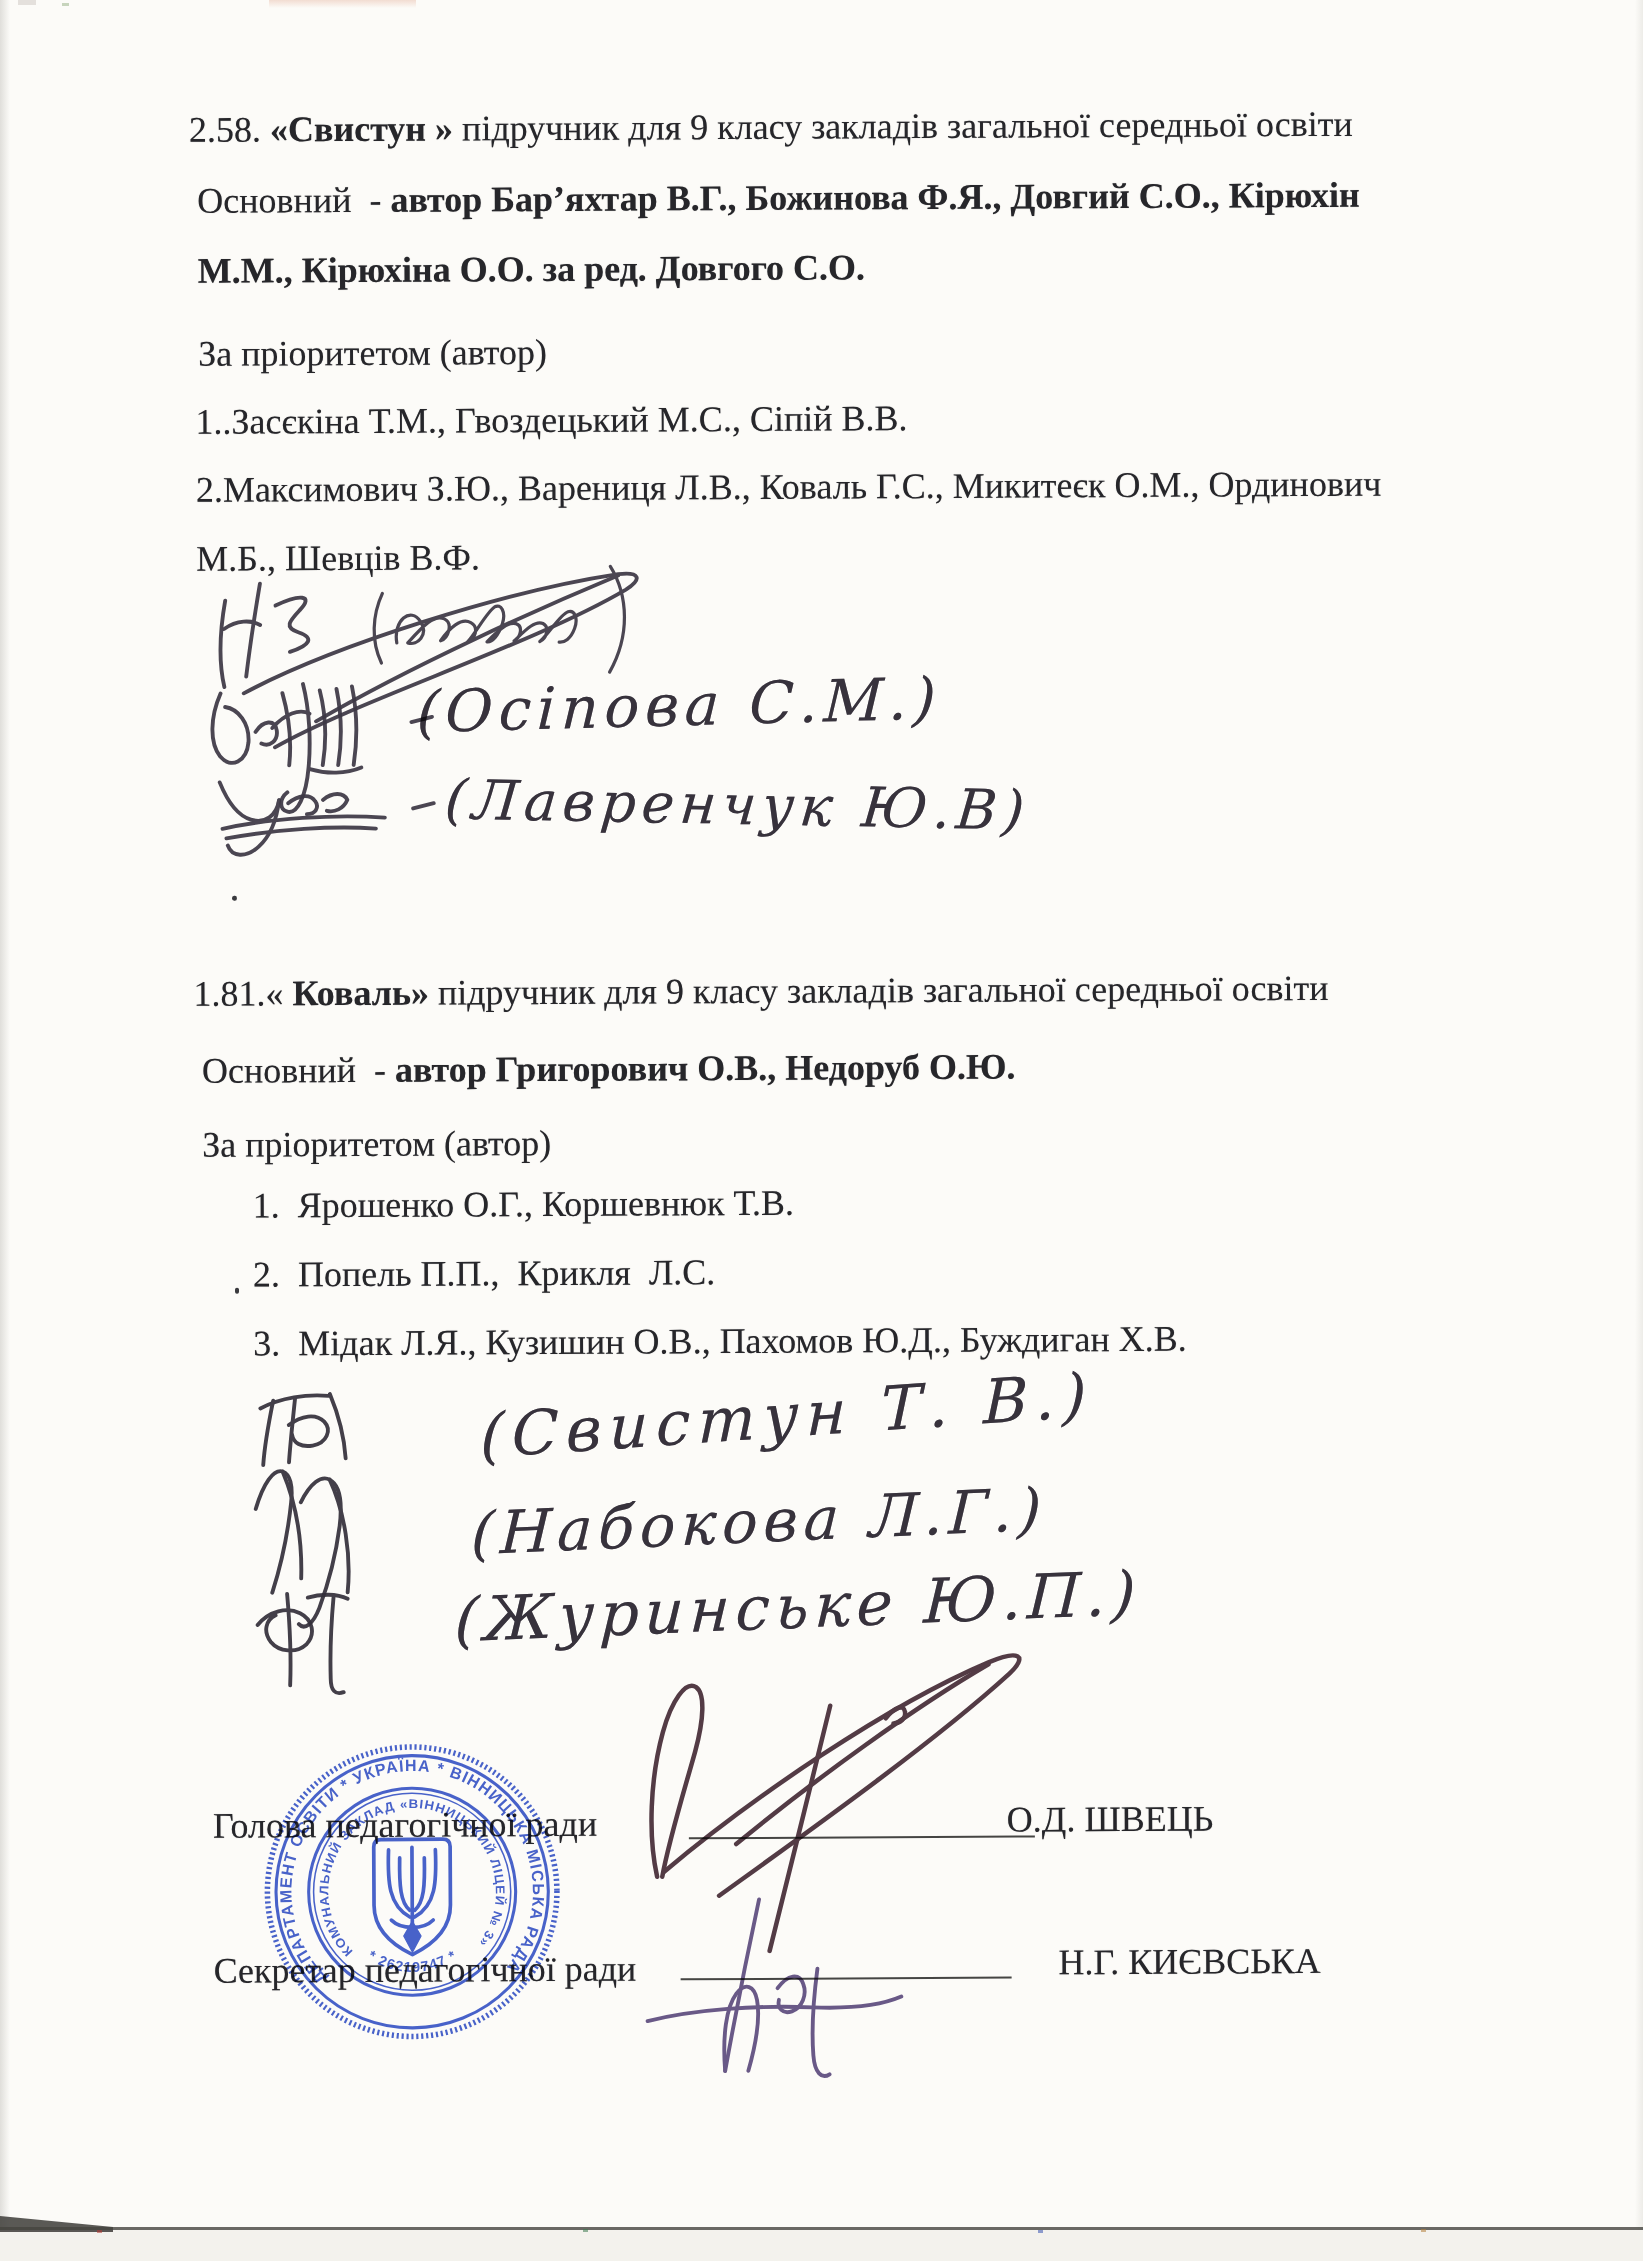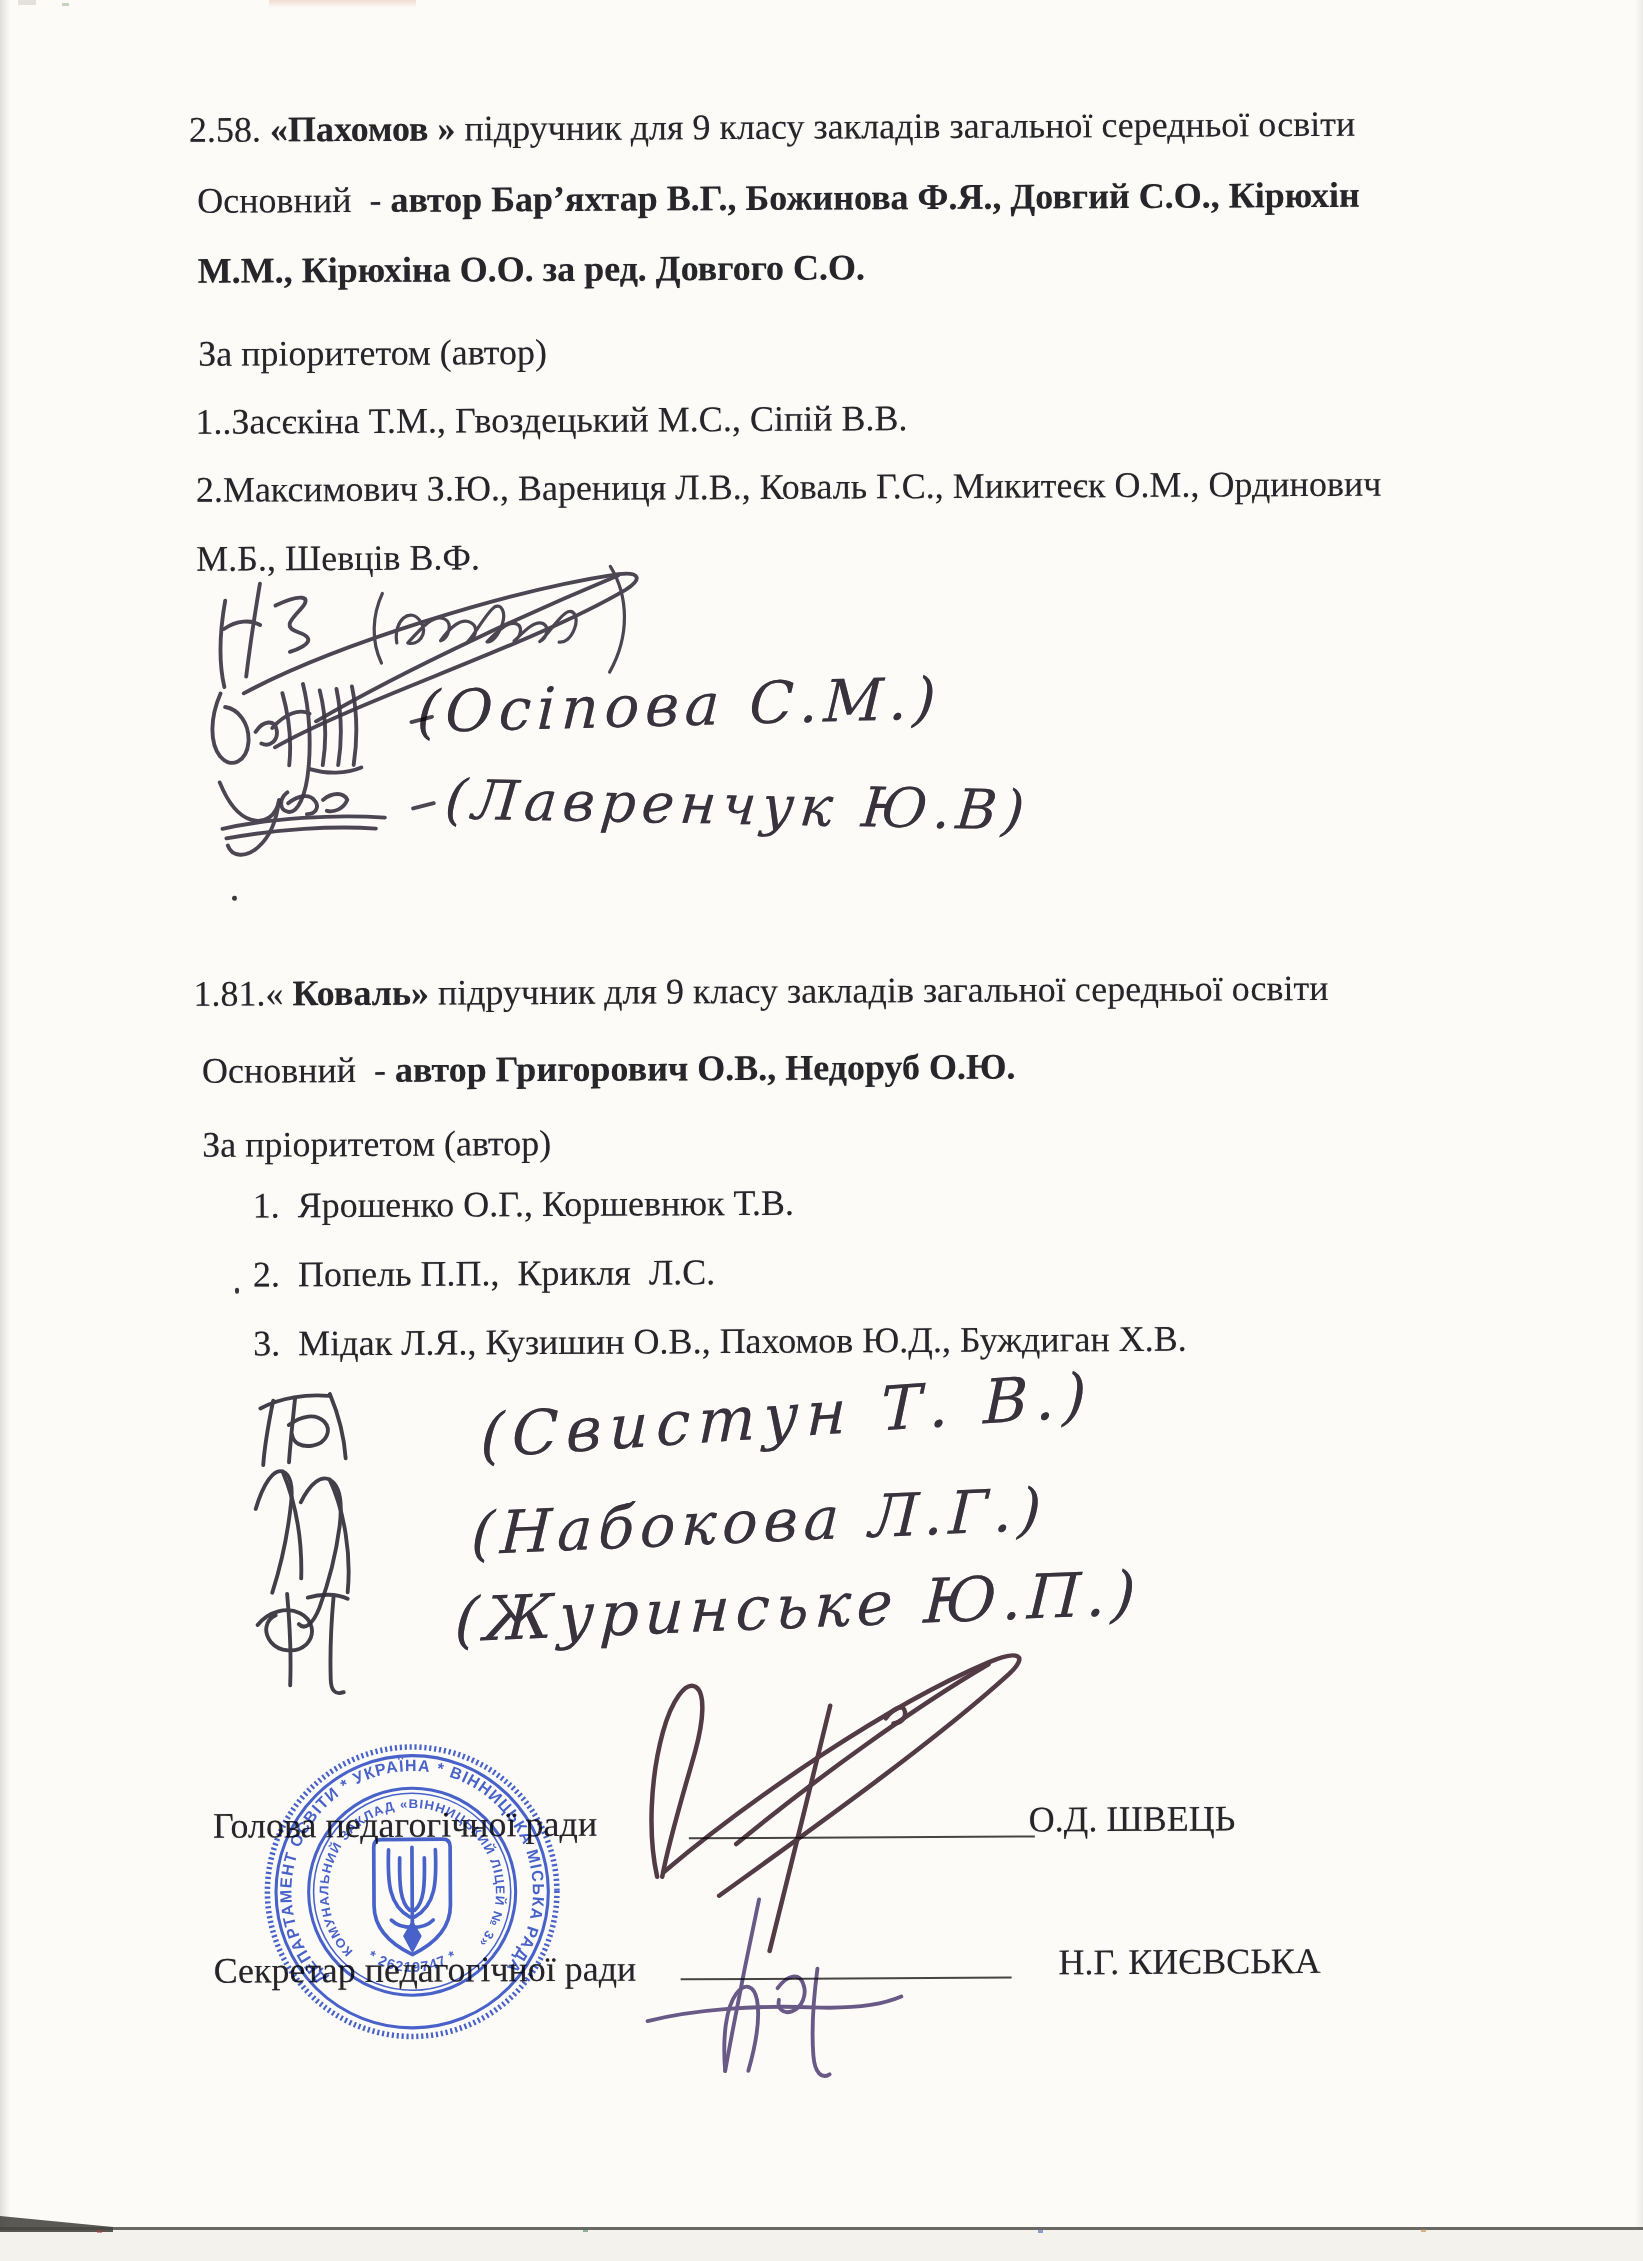--- a/index.html
+++ b/index.html
@@ -33,21 +33,21 @@
 <div class="page">
 
   <div class="speck" style="left:18px;top:0;width:18px;height:5.2px;background:#cfcbc4;"></div>
   <div class="speck" style="left:62px;top:3.2px;width:7px;height:3.2px;background:#9ab48a;"></div>
   <div class="speck" style="left:269px;top:0;width:147px;height:7.7px;background:linear-gradient(to bottom,#eac3b2,rgba(234,195,178,0));"></div>
   <div class="edgeL"></div>
   <div class="edgeR"></div>
 
   <div class="content">
 
-    <div class="t" style="left:193px;top:108px;"><span>2.58. </span><span class="b">«Пахомов »</span><span> підручник для 9 класу закладів загальної середньої освіти</span></div>
+    <div class="t" style="left:193px;top:108px;"><span>2.58. </span><span class="b">«Свистун »</span><span> підручник для 9 класу закладів загальної середньої освіти</span></div>
 
     <div class="t" style="left:201px;top:179px;"><span>Основний  - </span><span class="b">автор Бар’яхтар В.Г., Божинова Ф.Я., Довгий С.О., Кірюхін</span></div>
 
     <div class="t b" style="left:201px;top:249px;">М.М., Кірюхіна О.О. за ред. Довгого С.О.</div>
 
     <div class="t" style="left:201px;top:332px;">За пріоритетом (автор)</div>
     <div class="t" style="left:198px;top:400px;">1..Засєкіна Т.М., Гвоздецький М.С., Сіпій В.В.</div>
     <div class="t" style="left:198px;top:468px;">2.Максимович З.Ю., Варениця Л.В., Коваль Г.С., Микитеєк О.М., Ординович</div>
     <div class="t" style="left:198px;top:537px;">М.Б., Шевців В.Ф.</div>
 
@@ -65,21 +65,21 @@
     <div class="t" style="left:251px;top:1184px;">1.  Ярошенко О.Г., Коршевнюк Т.В.</div>
     <div class="t" style="left:251px;top:1253px;">2.  Попель П.П.,  Крикля  Л.С.</div>
     <div class="t" style="left:251px;top:1322px;">3.  Мідак Л.Я., Кузишин О.В., Пахомов Ю.Д., Буждиган Х.В.</div>
 
     <div class="hw" style="left:477px;top:1380px;font-size:61px;letter-spacing:7.7px;transform:rotate(-3.6deg) skewX(-5deg);">(Свистун Т. В.)</div>
     <div class="hw" style="left:468px;top:1487px;font-size:59px;transform:rotate(-2.2deg) skewX(-5deg);">(Набокова Л.Г.)</div>
     <div class="hw" style="left:451px;top:1571px;font-size:61px;transform:rotate(-2deg) skewX(-5deg);">(Журинське Ю.П.)</div>
 
     <div class="t" style="left:208px;top:1804px;">Голова педагогічної ради</div>
     <div class="rule" style="left:684px;top:1837px;width:346px;"></div>
-    <div class="t" style="left:1024px;top:1802px;">О.Д. ШВЕЦЬ</div>
+    <div class="t" style="left:1002px;top:1802px;">О.Д. ШВЕЦЬ</div>
 
     <div class="t" style="left:208px;top:1949px;">Секретар педагогічної ради</div>
     <div class="rule" style="left:675px;top:1978px;width:331px;"></div>
     <div class="t" style="left:1053px;top:1945px;">Н.Г. КИЄВСЬКА</div>
 
     <svg class="stamp" style="left:253px;top:1736px;" width="308" height="308" viewBox="0 0 500 500">
       <g fill="none" stroke="#3a56c5">
         <circle cx="250" cy="250" r="235" stroke-width="9" stroke-dasharray="3.5 4.5"></circle>
         <circle cx="250" cy="250" r="221" stroke-width="5"></circle>
         <circle cx="250" cy="250" r="168" stroke-width="5"></circle>

